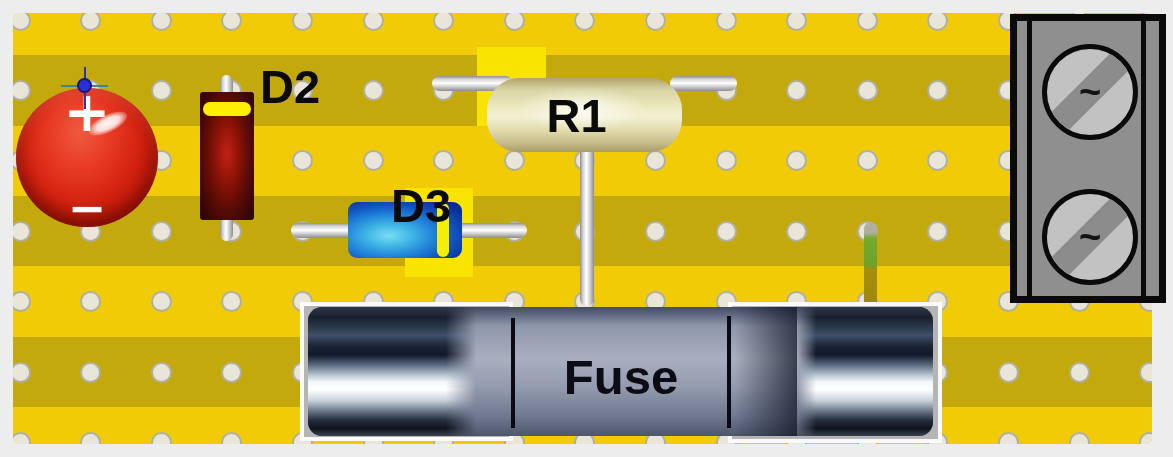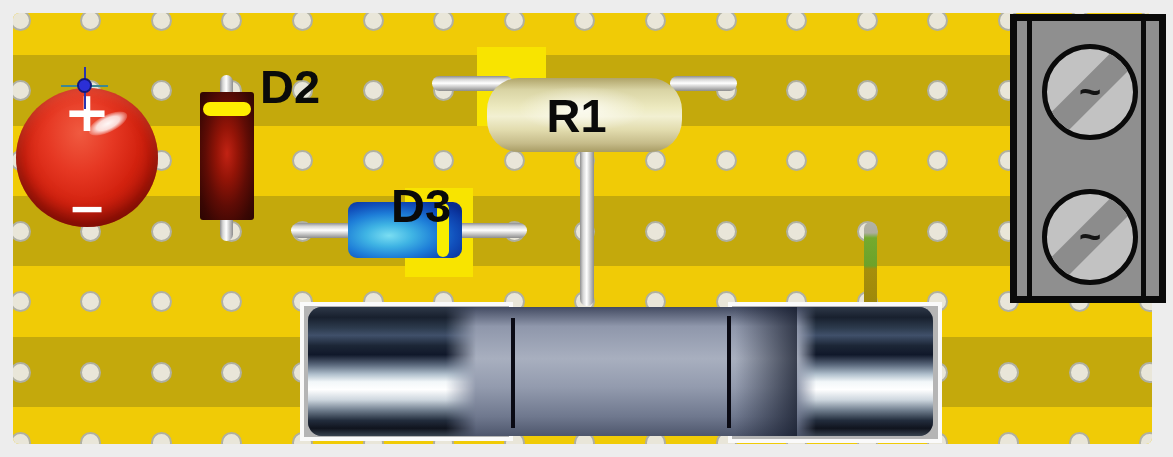--- a/index.html
+++ b/index.html
@@ -254,20 +254,21 @@
     </div>
 
     <div class="abs fuse-frame" style="left:287px;top:289px;width:213px;height:139px;"></div>
     <div class="abs fuse-frame" style="left:715px;top:289px;width:214px;height:141px;"></div>
     <div id="fuse-photo" class="abs" style="left:295px;top:294px;width:625px;height:129px;">
       <div id="fuse-cap-left" class="abs fuse-cap" style="left:0;top:0;width:168px;height:129px;"></div>
       <div id="fuse-shadow" class="abs" style="left:427px;top:0;width:62px;height:129px;"></div>
       <div id="fuse-cap-right" class="abs fuse-cap" style="left:489px;top:0;width:136px;height:129px;"></div>
       <div class="abs fuse-line" style="left:203px;top:11px;width:4px;height:110px;"></div>
       <div class="abs fuse-line" style="left:419px;top:9px;width:4px;height:112px;"></div>
+      <div id="fuse-label" class="abs" style="left:207px;top:0;width:212px;height:129px;">Fuse</div>
     </div>
   </div>
 
   <div id="tblock" class="abs" style="left:1010px;top:14px;width:156px;height:289px;">
     <div class="tb-line" style="left:10px;"></div>
     <div class="tb-line" style="right:13px;"></div>
     <div class="screw" style="left:25px;top:23px;">
       <div class="slot"></div>
       <span>~</span>
     </div>

